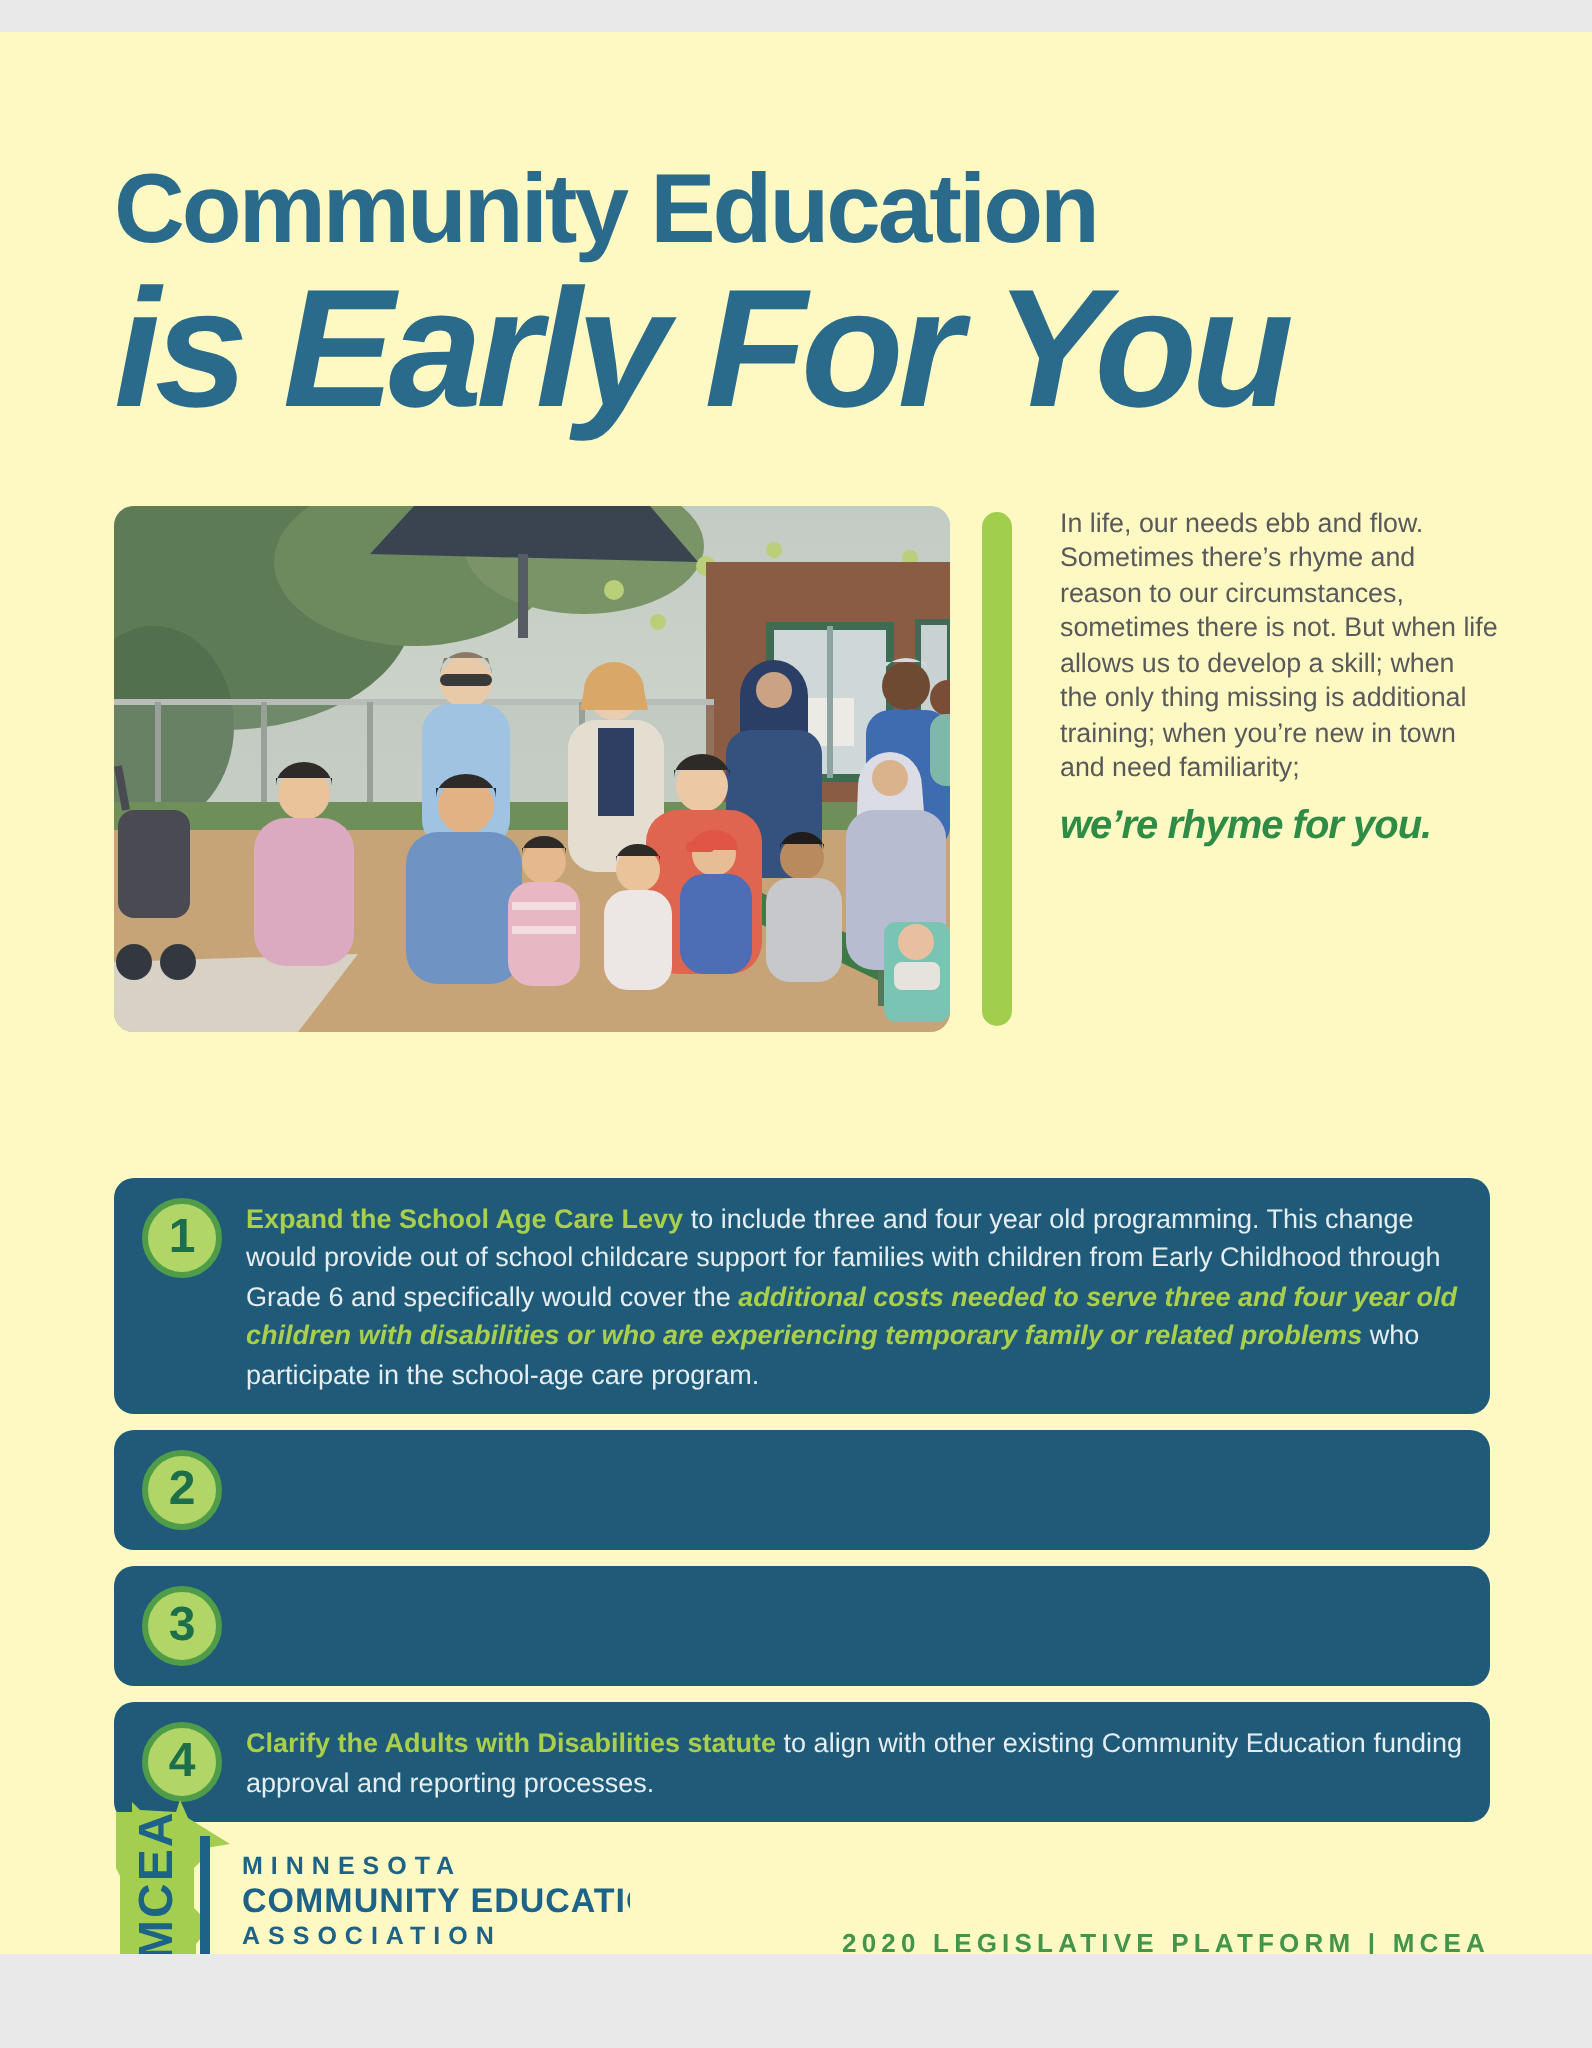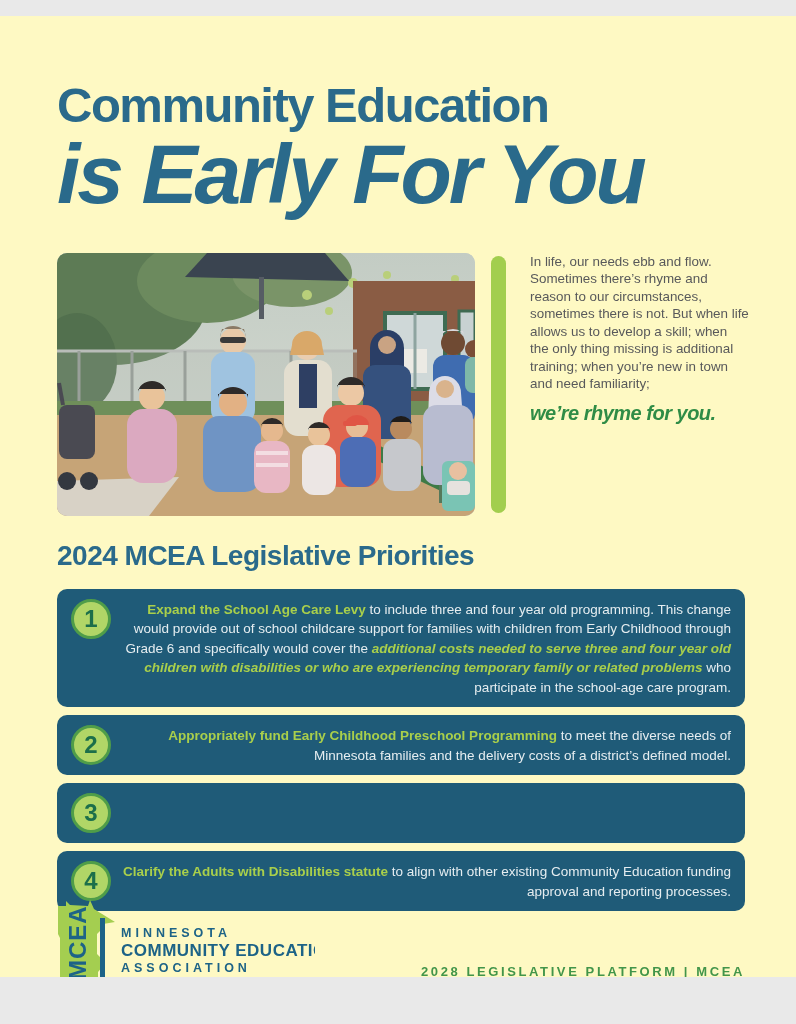--- a/index.html
+++ b/index.html
@@ -54,21 +54,21 @@
     padding:8px 14px 10px 12px; min-height:56px;
     color:#E5EDF0; font-size:13.5px; line-height:1.44;
   }
   .badge {
     width:40px; height:40px; border-radius:50%;
     background:#B1D667; border:3px solid #4F9D49;
     color:#1C6F4A; font-weight:800; font-size:24px;
     display:flex; align-items:center; justify-content:center;
     flex:none; margin:2px 12px 0 2px;
   }
-  .block-text { padding-top:3px;text-align:right; }
+  .block-text { padding-top:3px; }
   .g  { color:#A9CF4B; font-weight:bold; }
   .gi { color:#A9CF4B; font-weight:bold; font-style:italic; }
   
   .footer-logo { position:absolute; left:55px; top:876px; }
   .platform {
     position:absolute; right:51px; top:948px;
     color:#42954A; font-weight:bold; font-size:13px; letter-spacing:2.6px;
     white-space:nowrap;
   }
 </style>
@@ -187,32 +187,30 @@
         <rect x="390" y="228" width="23" height="14" rx="4" fill="#e6e2de"></rect>
       </svg>
     </div>
     <div class="accent-bar"></div>
     <div class="intro">
       <p>In life, our needs ebb and flow. Sometimes there’s rhyme and reason to our circumstances, sometimes there is not. But when life allows us to develop a skill; when the only thing missing is additional training; when you’re new in town and need familiarity;</p>
       <div class="tagline">we’re rhyme for you.</div>
     </div>
   </div>
 
-  <div class="priorities-heading">2024 MCEA Legislative Priorities</div>
 
   <div class="blocks">
 
     <div class="block">
       <div class="badge">1</div>
       <div class="block-text"><span class="g">Expand the School Age Care Levy</span><span> to include three and four year old programming. This change would provide out of school childcare support for families with children from Early Childhood through Grade 6 and specifically would cover the </span><span class="gi">additional costs needed to serve three and four year old children with disabilities or who are experiencing temporary family or related problems</span><span> who participate in the school-age care program.</span></div>
     </div>
 
     <div class="block">
       <div class="badge">2</div>
-      <div class="block-text"><span class="g">Appropriately fund Early Childhood Preschool Programming</span><span> to meet the diverse needs of Minnesota families and the delivery costs of a district’s defined model.</span></div>
     </div>
 
     <div class="block">
       <div class="badge">3</div>
     </div>
 
     <div class="block">
       <div class="badge">4</div>
       <div class="block-text"><span class="g">Clarify the Adults with Disabilities statute</span><span> to align with other existing Community Education funding approval and reporting processes.</span></div>
     </div>
@@ -223,15 +221,15 @@
     <svg width="260" height="112" viewBox="0 0 260 112">
       <polygon points="3,14 11,14 11,9 15,13 33,14 35,8 39,17 60,30 48,32 46,38 42,42 42,62 48,68 48,74 43,80 43,90 36,96 5,94 5,46 3,42" fill="#A4CE50"></polygon>
       <text transform="translate(31,88) rotate(-90)" font-family="Liberation Sans, sans-serif" font-size="24" font-weight="bold" fill="#1D6387" letter-spacing="1">MCEA</text>
       <rect x="45" y="26" width="5" height="60" fill="#1D6387"></rect>
       <text x="66" y="45" font-family="Liberation Sans, sans-serif" font-size="12.5" font-weight="600" fill="#1D6387" letter-spacing="4">MINNESOTA</text>
       <text x="66" y="64" font-family="Liberation Sans, sans-serif" font-size="17" font-weight="800" fill="#1D6387" letter-spacing="0.5">COMMUNITY EDUCATION</text>
       <text x="66" y="80" font-family="Liberation Sans, sans-serif" font-size="12.5" font-weight="600" fill="#1D6387" letter-spacing="4">ASSOCIATION</text>
     </svg>
   </div>
 
-  <div class="platform">2028 LEGISLATIVE PLATFORM  |  MCEA</div>
+  <div class="platform">2020 LEGISLATIVE PLATFORM  |  MCEA</div>
 
 </div>
 
 </body></html>

